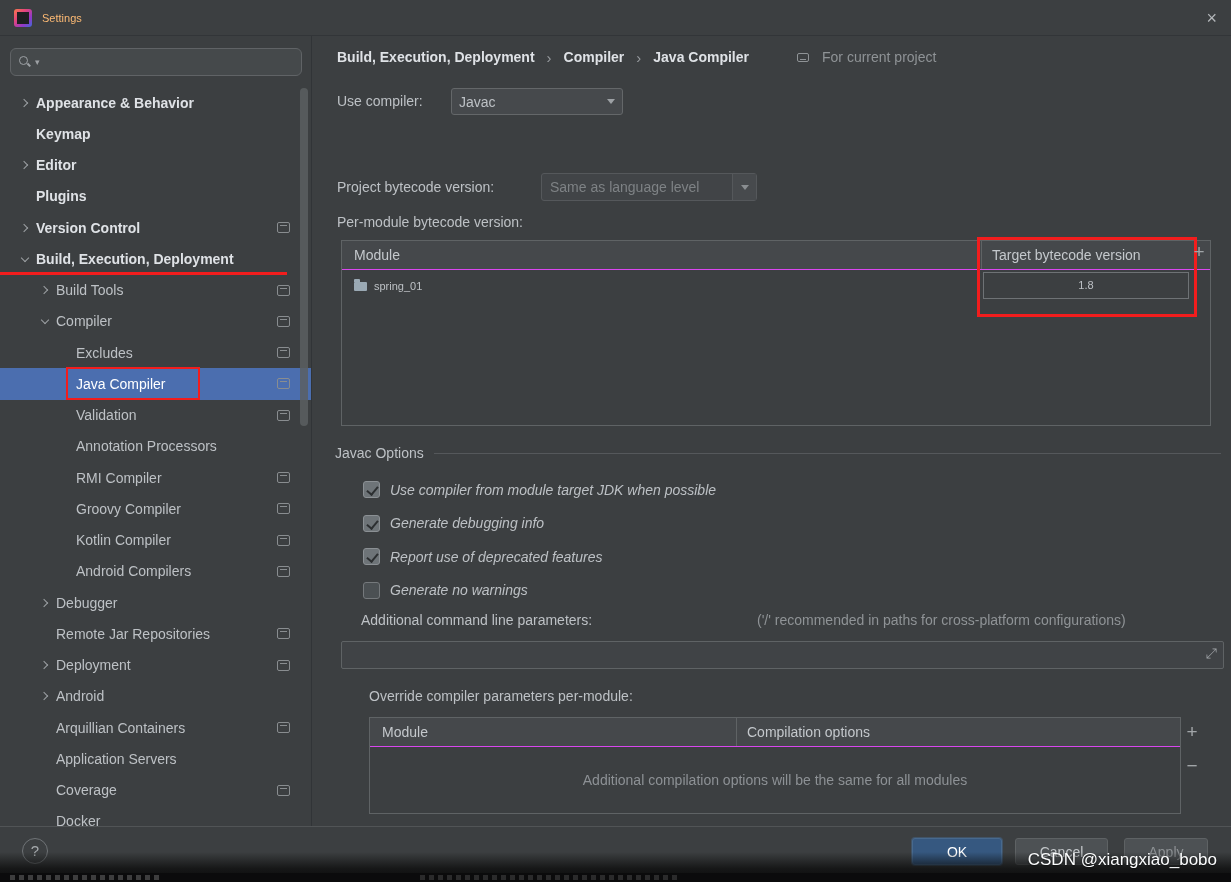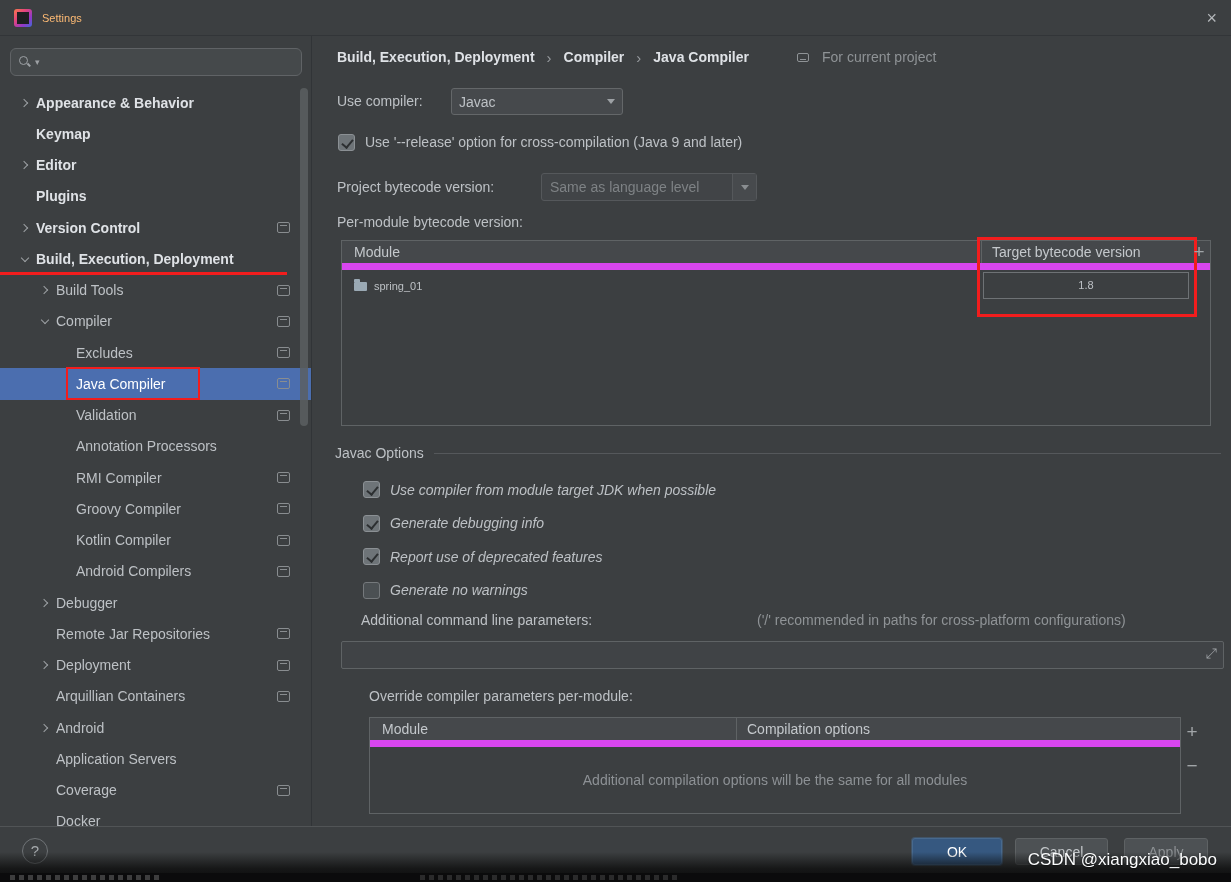--- a/index.html
+++ b/index.html
@@ -85,21 +85,21 @@
   .lbl-bytecode { left:24px; top:137px; line-height:28px; }
   .combo-bytecode { left:228px; top:137px; width:216px; height:28px; padding:0 0 0 8px;
     color:#7e8285; background:#414447; border-color:#55585b; }
   .combo-bytecode .combo-text { flex:1; }
   .arrowbox { width:24px; height:100%; border-left:1px solid #55585b; background:#474a4d;
     display:flex; align-items:center; justify-content:center; }
   .arrowbox .tri { margin:0; border-top-color:#8a8e91; }
 
   .lbl-permodule { left:24px; top:173px; line-height:26px; }
   .module-table { position:absolute; left:28px; top:204px; width:870px; height:186px; border:1px solid #5f6365; }
-  .mt-header { height:29px; background:#45484b; border-bottom:7px solid #d946ef;
+  .mt-header { height:29px; background:#45484b; border-bottom:1px solid #d946ef;
     display:flex; align-items:center; color:#c4c8cc; font-size:14px; }
   .mt-h1 { width:639px; padding-left:12px; }
   .mt-h2 { flex:1; padding-left:10px; border-left:1px solid #5f6365; height:100%;
     display:flex; align-items:center; }
   .mt-row { height:31px; display:flex; align-items:center; color:#bdc1c5; font-size:11px; cursor:pointer; }
   .mt-c1 { width:639px; padding-left:12px; display:flex; align-items:center; gap:7px; }
   .mt-c2 { width:206px; margin-left:2px; height:27px; line-height:25px; text-align:center;
     border:1px solid #6e7275; }
   .folder-icon { width:13px; height:9px; background:#9aa9b4; border-radius:1px; position:relative; margin-top:2px; flex:0 0 13px; }
   .folder-icon::before { content:""; position:absolute; top:-3px; left:0; width:6px; height:3px;
@@ -258,27 +258,27 @@
           <span class="chev"></span>
           <span class="tree-label">Remote Jar Repositories</span>
           <span class="pp-icon"></span>
         </div>
         <div class="tree-row lvl1">
           <span class="chev collapsed"></span>
           <span class="tree-label">Deployment</span>
           <span class="pp-icon"></span>
         </div>
         <div class="tree-row lvl1">
+          <span class="chev collapsed"></span>
+          <span class="tree-label">Android</span>
+        </div>
+        <div class="tree-row lvl1">
           <span class="chev"></span>
           <span class="tree-label">Arquillian Containers</span>
           <span class="pp-icon"></span>
-        </div>
-        <div class="tree-row lvl1">
-          <span class="chev collapsed"></span>
-          <span class="tree-label">Android</span>
         </div>
         <div class="tree-row lvl1">
           <span class="chev"></span>
           <span class="tree-label">Application Servers</span>
         </div>
         <div class="tree-row lvl1">
           <span class="chev"></span>
           <span class="tree-label">Coverage</span>
           <span class="pp-icon"></span>
         </div>
@@ -303,24 +303,20 @@
         <span>For current project</span>
       </span>
     </div>
 
     <span class="lbl lbl-use">Use compiler:</span>
     <div class="combo combo-javac">
       <span>Javac</span>
       <span class="tri"></span>
     </div>
 
-    <div class="cb-row release-row">
-      <span class="cb checked"></span>
-      <span class="cb-label">Use '--release' option for cross-compilation (Java 9 and later)</span>
-    </div>
 
     <span class="lbl lbl-bytecode">Project bytecode version:</span>
     <div class="combo combo-bytecode">
       <span class="combo-text">Same as language level</span>
       <span class="arrowbox">
         <span class="tri"></span>
       </span>
     </div>
 
     <span class="lbl lbl-permodule">Per-module bytecode version:</span>

